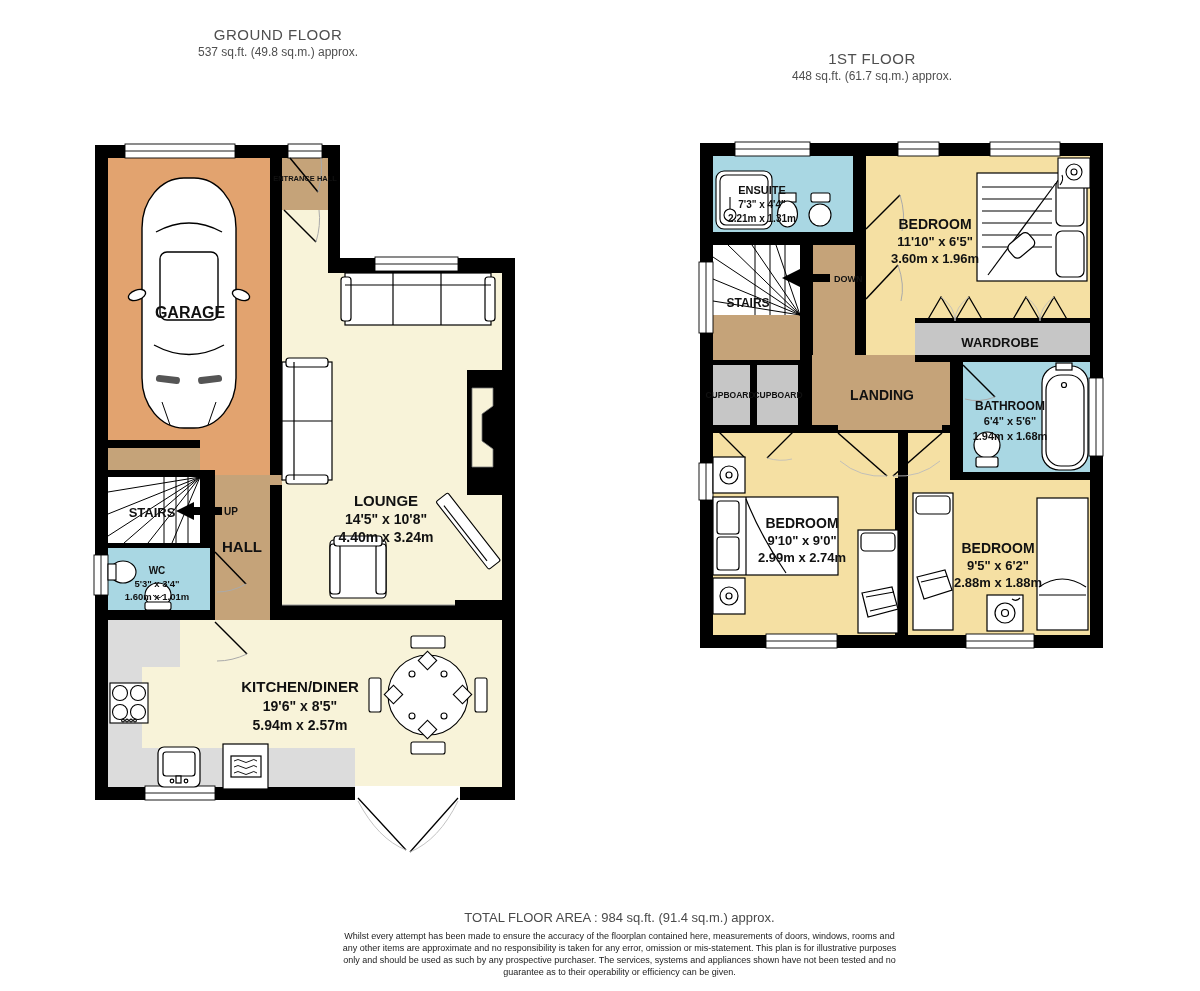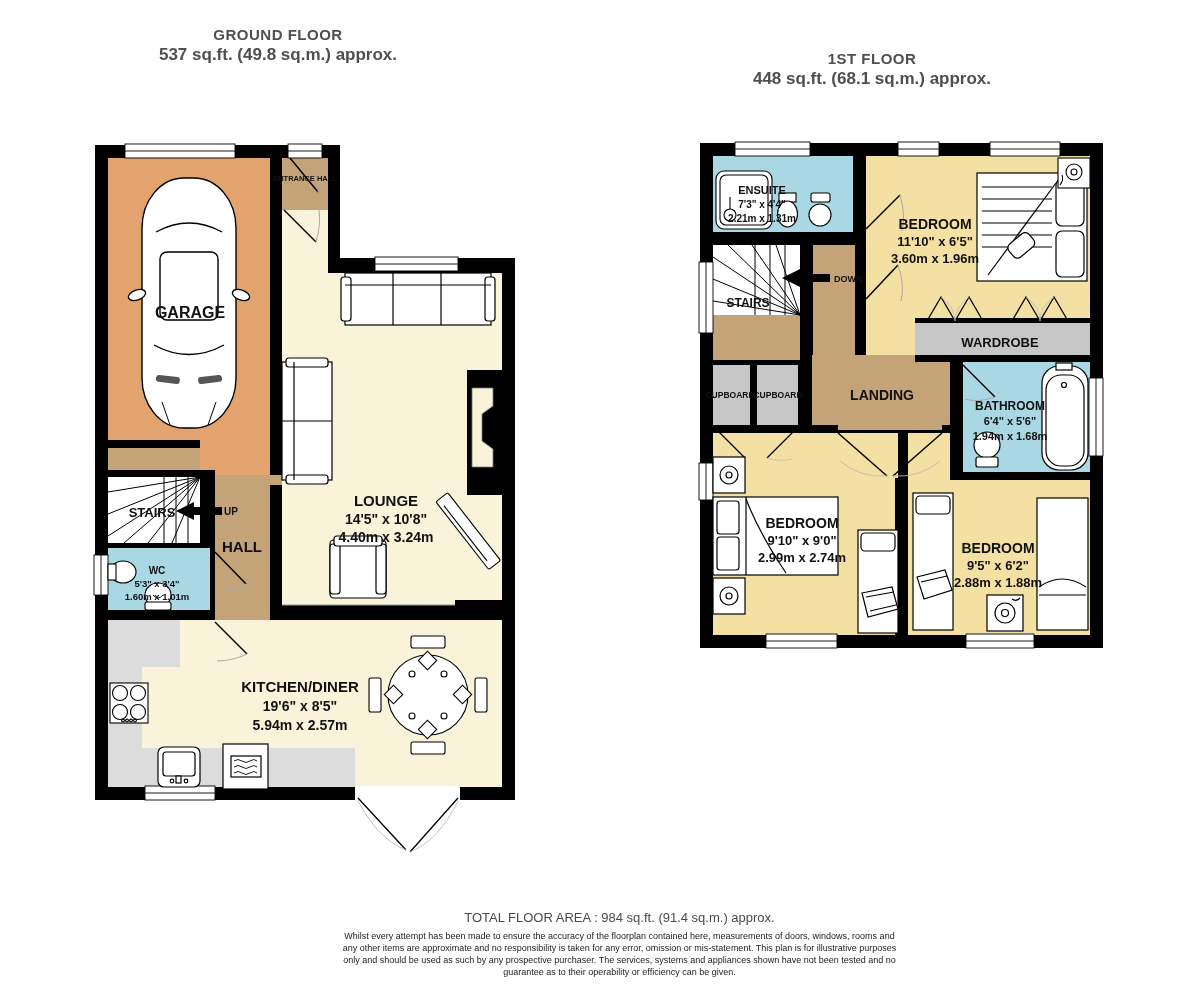--- a/index.html
+++ b/index.html
@@ -1,38 +1,38 @@
 <!DOCTYPE html>
 <html><head>
 <meta charset="utf-8">
 <style>
   html,body{margin:0;padding:0;background:#fff;}
   body{font-family:"Liberation Sans", sans-serif;}
   #canvas{position:relative;width:1200px;height:991px;background:#fff;overflow:hidden;}
-  .floor-header{position:absolute;text-align:center;color:#4f4f4f;font-weight:bold;}
+  .floor-header{position:absolute;text-align:center;color:#4f4f4f;}
   .floor-header .t1{font-size:15px;letter-spacing:.5px;}
-  .floor-header .t2{font-size:17px;margin-top:2px;}
+  .floor-header .t2{font-size:12px;margin-top:2px;}
   #footer{position:absolute;left:0;right:0;top:910px;text-align:center;padding-left:39px;}
   #footer .total{font-size:13px;color:#4a4a4a;margin-bottom:6px;}
   #footer .disc{font-size:9px;color:#1c1c1c;width:560px;margin:4px auto;line-height:1.32;}
   #footer .made{font-size:9px;color:#1c1c1c;margin-top:11px;}
   svg text{font-family:"Liberation Sans", sans-serif;font-weight:700;fill:#111;}
 </style>
 </head>
 <body>
 
 <div id="canvas">
 
   <div class="floor-header" style="left:78px;top:26px;width:400px;">
     <div class="t1">GROUND FLOOR</div>
     <div class="t2">537 sq.ft. (49.8 sq.m.) approx.</div>
   </div>
   <div class="floor-header" style="left:672px;top:26px;width:400px;margin-top:24px;">
     <div class="t1">1ST FLOOR</div>
-    <div class="t2">448 sq.ft. (68.1 sq.m.) approx.</div>
+    <div class="t2">448 sq.ft. (61.7 sq.m.) approx.</div>
   </div>
 
   <svg style="position:absolute;left:90px;top:140px;" width="430" height="725" viewBox="0 0 430 725">
 
     <path d="M5,5 H250 V118 H425 V660 H5 Z" fill="#000"></path>
 
     <rect x="18" y="18" width="162" height="282" fill="#E2A36F"></rect>
     <rect x="110" y="300" width="70" height="35" fill="#E2A36F"></rect>
     <rect x="192" y="18" width="46" height="52" fill="#C5A379"></rect>
     <rect x="192" y="70" width="46" height="63" fill="#F8F3D9"></rect>

